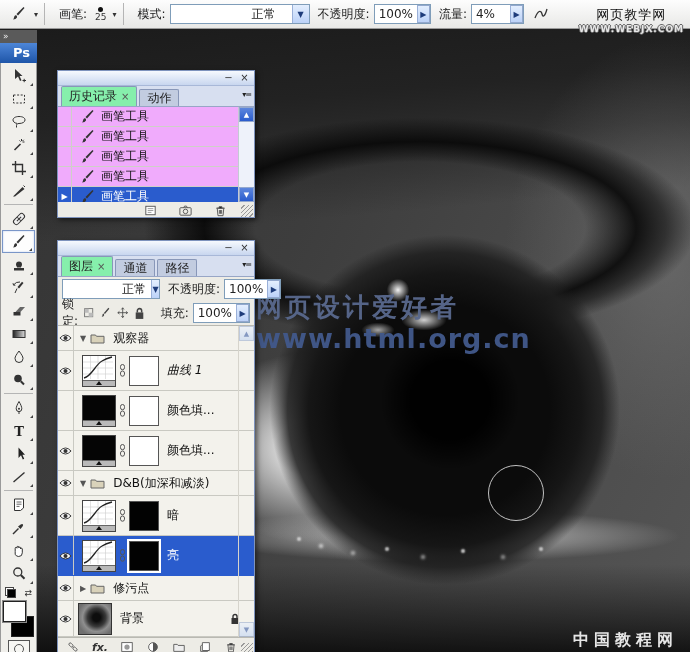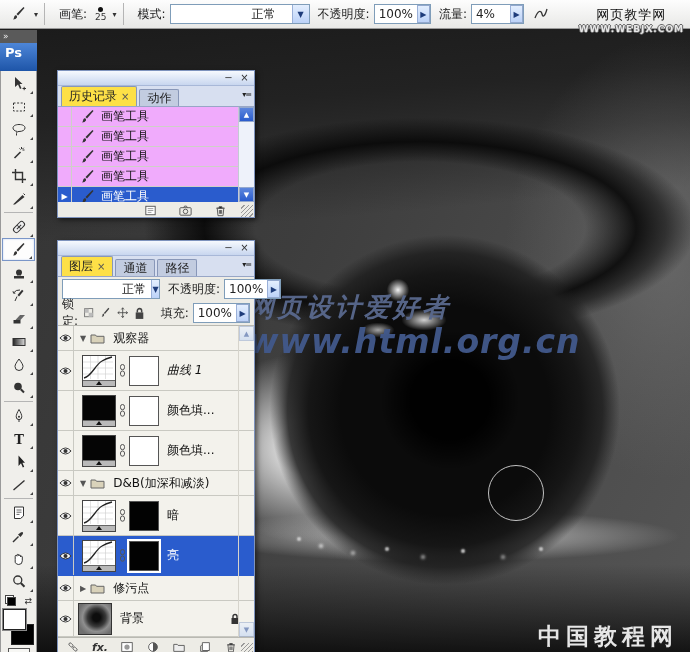--- a/index.html
+++ b/index.html
@@ -44,32 +44,32 @@
       linear-gradient(to top, rgba(8,8,8,.85) 0%, rgba(8,8,8,0) 14%),
       linear-gradient(115deg, #333 0%, #3d3d3d 40%, #4a4a4a 70%, #555 100%);
   }
   .sparkles{position:absolute;left:0;top:0;width:2px;height:2px;border-radius:50%;background:transparent;
     box-shadow:320px 517px 3px 1px rgba(255,255,255,.8),352px 524px 3px 1px rgba(240,240,240,.7),
       386px 520px 2px 1px rgba(255,255,255,.75),422px 528px 3px 1px rgba(235,235,235,.7),
       462px 522px 2px 1px rgba(255,255,255,.8),502px 528px 3px 1px rgba(240,240,240,.65),
       540px 520px 2px 1px rgba(255,255,255,.7),298px 510px 2px 1px rgba(250,250,250,.7);}
   .brush-cursor{position:absolute;left:488px;top:465px;width:54px;height:54px;border-radius:50%;
       border:1px solid rgba(225,225,225,.85);z-index:5;}
-  .wm-center{position:absolute;left:248px;top:293px;z-index:6;line-height:1.15;font-style:italic;}
+  .wm-center{position:absolute;left:256px;top:293px;z-index:6;line-height:1.15;}
   .wm-center .l1{font-size:26px;font-weight:bold;color:rgba(88,104,140,.96);letter-spacing:3px;}
-  .wm-center .l2{font-size:33px;font-weight:bold;color:rgba(66,88,138,.96);letter-spacing:1px;}
+  .wm-center .l2{font-size:27px;font-weight:bold;color:rgba(66,88,138,.96);letter-spacing:1px;}
   .wm-bottomright{position:absolute;right:8px;bottom:4px;text-align:right;z-index:6;line-height:1;}
-  .wm-bottomright .l1{font-size:23px;font-weight:bold;color:#e6e6e6;letter-spacing:5px;margin-right:4px;}
+  .wm-bottomright .l1{font-size:16px;font-weight:bold;color:#e6e6e6;letter-spacing:5px;margin-right:4px;}
   .wm-bottomright .l2{font-size:31px;font-weight:bold;color:#d2d2d2;letter-spacing:1px;}
   .wm-bottomright .dot{color:#cf1410;}
   
   .toolbox{position:absolute;left:0;top:30px;width:37px;height:622px;z-index:20;}
   .tb-head{height:13px;background:#5a5a5a;color:#eee;font-size:9px;line-height:13px;padding-left:3px;}
-  .tb-logo{height:28px;background:linear-gradient(#4d86d8,#1e55a8);color:#fff;font-weight:bold;font-size:13px;
-           line-height:20px;padding-left:5px;letter-spacing:0;}
+  .tb-logo{height:20px;background:linear-gradient(#4d86d8,#1e55a8);color:#fff;font-weight:bold;font-size:13px;
+           line-height:20px;padding-left:13px;letter-spacing:0;}
   .tb-body{background:#f0efeb;border:1px solid #9a9a9a;border-top:none;padding:1px 0 2px 0;}
   .tool{width:33px;height:23px;margin:0 auto;display:flex;align-items:center;justify-content:center;position:relative;}
   .tool svg{display:block;}
   .tool.selected{background:#fdfdfd;border:1px solid #7a96c8;box-shadow:inset 0 0 2px #b9cdef;height:21px;width:31px;}
   .tool .corner{position:absolute;right:2px;bottom:1px;width:0;height:0;border-left:3px solid transparent;border-bottom:3px solid #444;}
   .tb-div{height:1px;background:#b5b5b5;margin:2px 3px;}
   .swaprow{display:flex;align-items:center;justify-content:space-between;padding:1px 4px;height:13px;}
   .miniswatch{position:relative;width:11px;height:11px;}
   .miniswatch .f{position:absolute;left:0;top:0;width:7px;height:7px;background:#fff;border:1px solid #444;}
   .miniswatch .b{position:absolute;right:0;bottom:0;width:7px;height:7px;background:#000;border:1px solid #444;}
@@ -81,21 +81,21 @@
   .qmask .c{width:8px;height:8px;border:1px solid #555;border-radius:50%;}
   
   .panel{position:absolute;background:#edece6;border:1px solid #7e93bd;box-shadow:2px 2px 5px rgba(0,0,0,.55);z-index:25;}
   .tbar{height:14px;background:linear-gradient(#f6f9fe,#c8d6ef);border-bottom:1px solid #a8b8d8;
         display:flex;justify-content:flex-end;align-items:center;}
   .wbtn{width:13px;height:11px;font-size:10px;line-height:9px;text-align:center;color:#333;margin-right:3px;}
   .tabs{height:20px;background:#d7dff0;display:flex;align-items:flex-end;padding-left:3px;
         border-bottom:1px solid #98a6c6;position:relative;}
   .tab{height:16px;padding:0 7px;font-size:12px;background:#c2cce0;border:1px solid #8897b8;border-bottom:none;
        margin-right:2px;display:flex;align-items:center;gap:4px;color:#222;border-radius:2px 2px 0 0;}
-  .tab.active{background:#fde047;height:19px;font-weight:normal;text-align:center;}
+  .tab.active{background:#86efac;height:19px;font-weight:normal;text-align:center;}
   .tab .x{font-size:10px;color:#555;}
   .menu-btn{position:absolute;right:3px;top:4px;font-size:8px;color:#222;letter-spacing:-1px;}
   .grip{position:absolute;right:1px;bottom:1px;width:12px;height:12px;
         background:repeating-linear-gradient(135deg,transparent 0 2px,#9a9a9a 2px 3px);}
   
   #history{left:57px;top:70px;width:196px;height:146px;}
   .hlist{height:95px;background:#f0abfc;position:relative;overflow:hidden;}
   .hrow{height:19px;display:flex;align-items:center;border-bottom:1px solid #cfcfc8;font-size:12px;color:#111;}
   .hrow .src{width:13px;align-self:stretch;border-right:1px solid #cfcfc8;display:flex;align-items:center;justify-content:center;font-size:8px;color:#fff;}
   .hrow .hico{margin:0 5px 0 8px;display:flex;}

